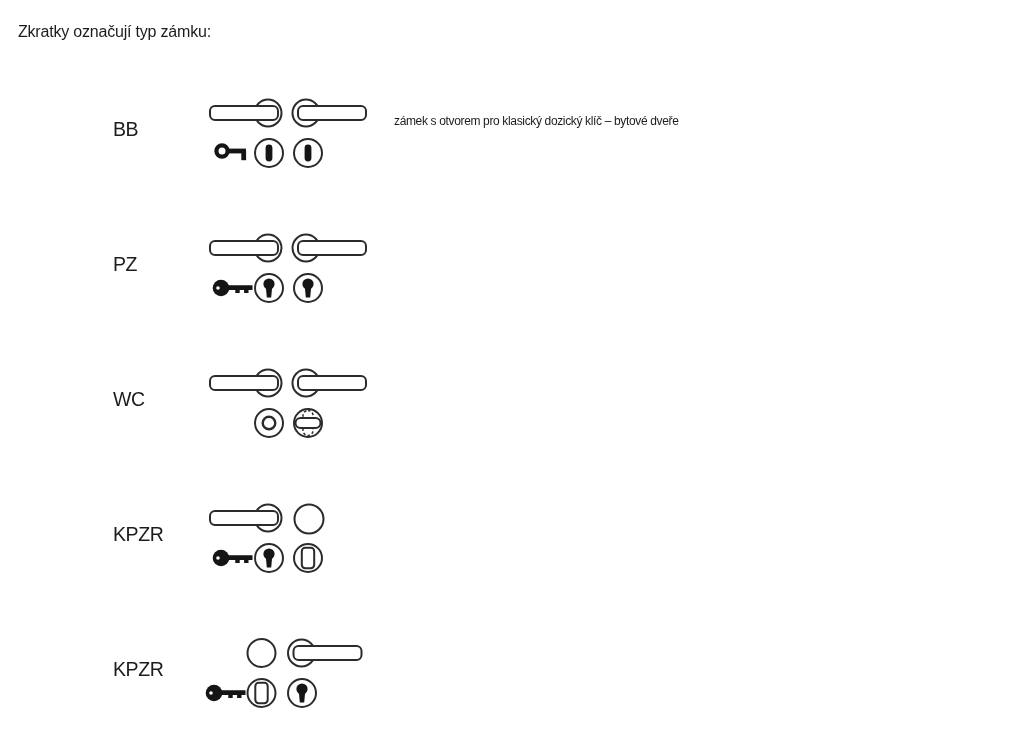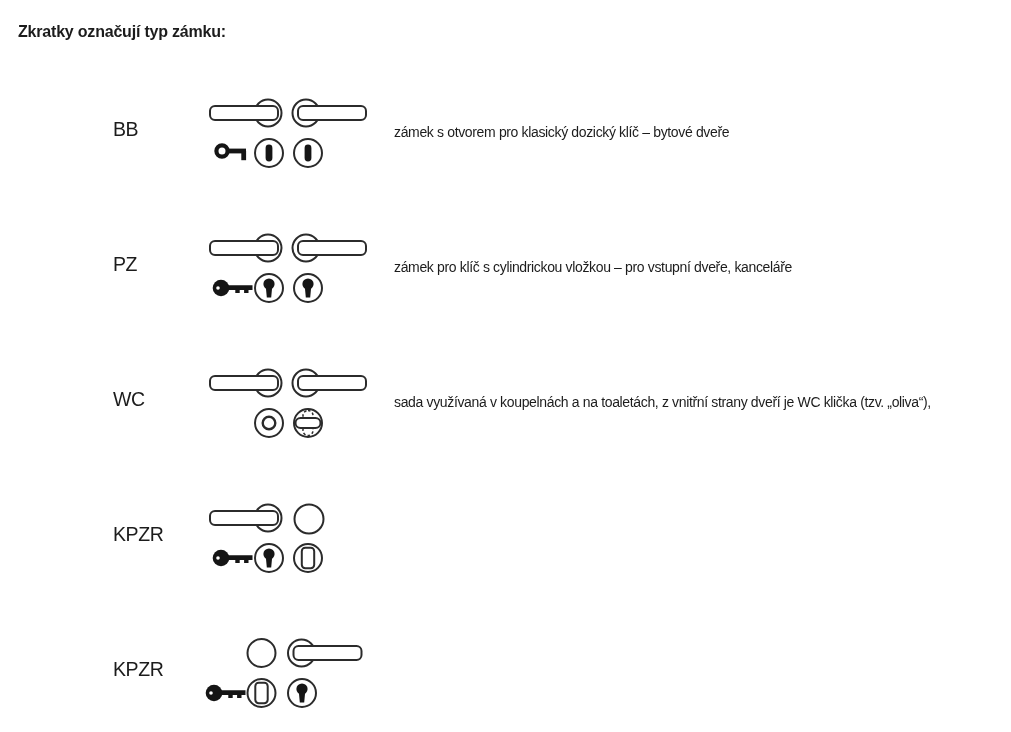--- a/index.html
+++ b/index.html
@@ -6,38 +6,38 @@
   html,body { width:1011px; height:732px; }
   body {
     background:#ffffff;
     font-family:"Liberation Sans", sans-serif;
     color:#1c1c1c;
     position:relative;
     overflow:hidden;
   }
   .page-title {
     position:absolute; left:18px; top:23px;
-    font-size:16px; font-weight:bold; letter-spacing:-0.2px;
+    font-size:16px; font-weight:normal; letter-spacing:-0.2px;
     white-space:nowrap;
   }
   .row {
     position:absolute; left:0; width:1011px; height:135px;
   }
   .row-label {
     position:absolute; left:113px; top:20px;
     font-size:19.5px; font-weight:normal; letter-spacing:-0.4px;
     line-height:22px; white-space:nowrap;
   }
   .row-icons {
     position:absolute; left:196px; top:0;
     width:180px; height:80px; display:block;
   }
   .row-desc {
-    position:absolute; left:394px; top:20px;
-    font-size:14px; line-height:29px; letter-spacing:-0.35px;
+    position:absolute; left:394px; top:9px;
+    font-size:12px; line-height:29px; letter-spacing:-0.35px;
     white-space:nowrap;
   }
   
   .s  { fill:none; stroke:#2b2b2b; stroke-width:2; }
   .sw { fill:#ffffff; stroke:#2b2b2b; stroke-width:2; }
   .k  { fill:#151515; }
 </style>
 </head>
 <body>
 
@@ -93,23 +93,20 @@
       <circle class="s" cx="73" cy="55" r="14"></circle>
       <circle class="k" cx="73" cy="51" r="5.6"></circle>
       <path class="k" d="M69.8 53.5 h6.4 l-1 11 h-4.4 z"></path>
     </g>
     <g>
       <circle class="s" cx="112" cy="55" r="14"></circle>
       <circle class="k" cx="112" cy="51" r="5.6"></circle>
       <path class="k" d="M108.8 53.5 h6.4 l-1 11 h-4.4 z"></path>
     </g>
   </svg>
-  <div class="row-desc">
-    <div>zámek pro klíč s cylindrickou vložkou – pro vstupní dveře, kanceláře</div>
-  </div>
 </section>
 
 <section class="row" style="top:368px">
   <div class="row-label">WC</div>
   <svg class="row-icons" viewBox="0 0 180 80">
     <g>
       <circle class="s" cx="72" cy="15" r="13.5"></circle>
       <rect class="sw" x="14" y="8" width="68" height="14" rx="5"></rect>
     </g>
     <g>
@@ -120,21 +117,20 @@
       <circle class="s" cx="73" cy="55" r="14"></circle>
       <circle cx="73" cy="55" r="6.3" fill="none" stroke="#2b2b2b" stroke-width="2.4"></circle>
     </g>
     <g>
       <circle class="s" cx="112" cy="55" r="14"></circle>
       <rect x="107" y="42.5" width="10" height="25" rx="5" fill="none" stroke="#2b2b2b" stroke-width="1.5" stroke-dasharray="2.6 2.1"></rect>
       <rect class="sw" x="99.5" y="50" width="25" height="10" rx="5"></rect>
     </g>
   </svg>
   <div class="row-desc">
-    <div>sada využívaná v koupelnách a na toaletách, z vnitřní strany dveří je WC klička (tzv. „oliva“),</div>
   </div>
 </section>
 
 <section class="row" style="top:503px">
   <div class="row-label">KPZR</div>
   <svg class="row-icons" viewBox="0 0 180 80">
     <g>
       <circle class="s" cx="72" cy="15" r="13.5"></circle>
       <rect class="sw" x="14" y="8" width="68" height="14" rx="5"></rect>
     </g>

